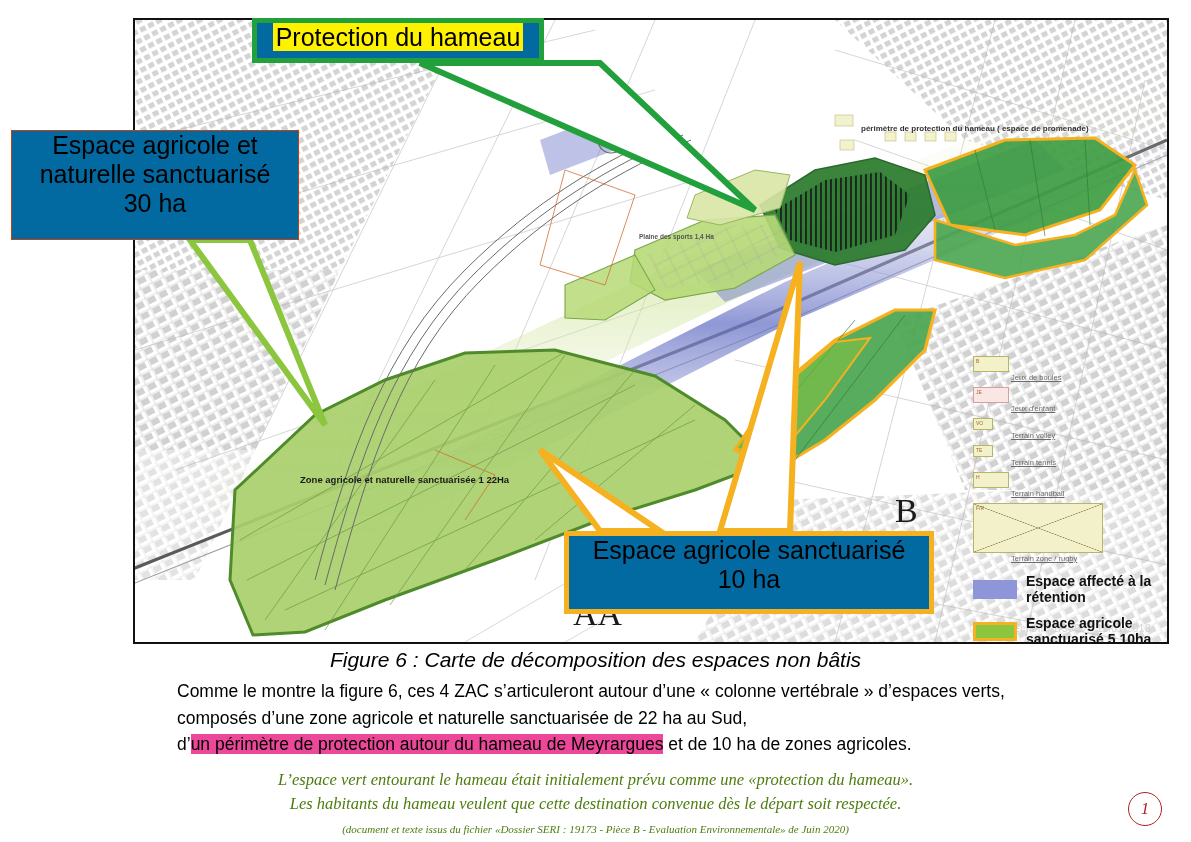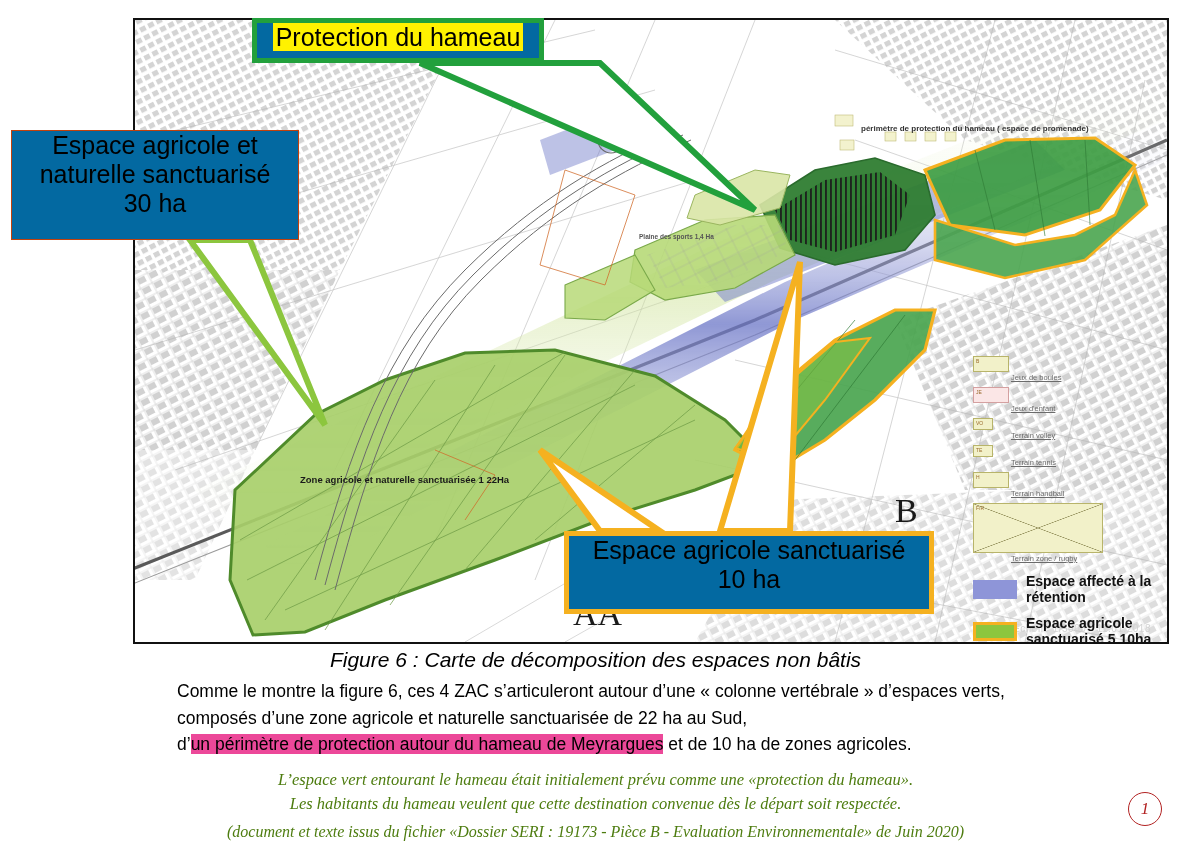--- a/index.html
+++ b/index.html
@@ -73,21 +73,21 @@
   #caption{position:absolute;left:0;top:648px;width:1191px;text-align:center;
            font-size:21px;font-style:italic;}
   #body-text{position:absolute;left:137px;top:678px;width:920px;font-size:17.5px;
              line-height:1.52;margin-left:40px;}
   #body-text p{margin:0;}
   .mark{background:#ec4899;}
 
   #red-block{position:absolute;left:0;top:768px;width:1191px;text-align:center;
              color:#4d7c0f;font-family:"Liberation Serif",serif;font-style:italic;}
   #red-block .r1{font-size:16.5px;line-height:1.45;}
-  #red-block .r2{font-size:16px;margin-top:7px;}
+  #red-block .r2{font-size:11px;margin-top:7px;}
 
   #page-num{position:absolute;left:1128px;top:792px;width:32px;height:32px;
             border:1.5px solid #B22222;border-radius:50%;color:#B22222;
             font-family:"Liberation Serif",serif;font-style:italic;font-size:17px;
             display:flex;align-items:center;justify-content:center;}
 </style>
 </head>
 <body>
 
 <div id="map-frame">

